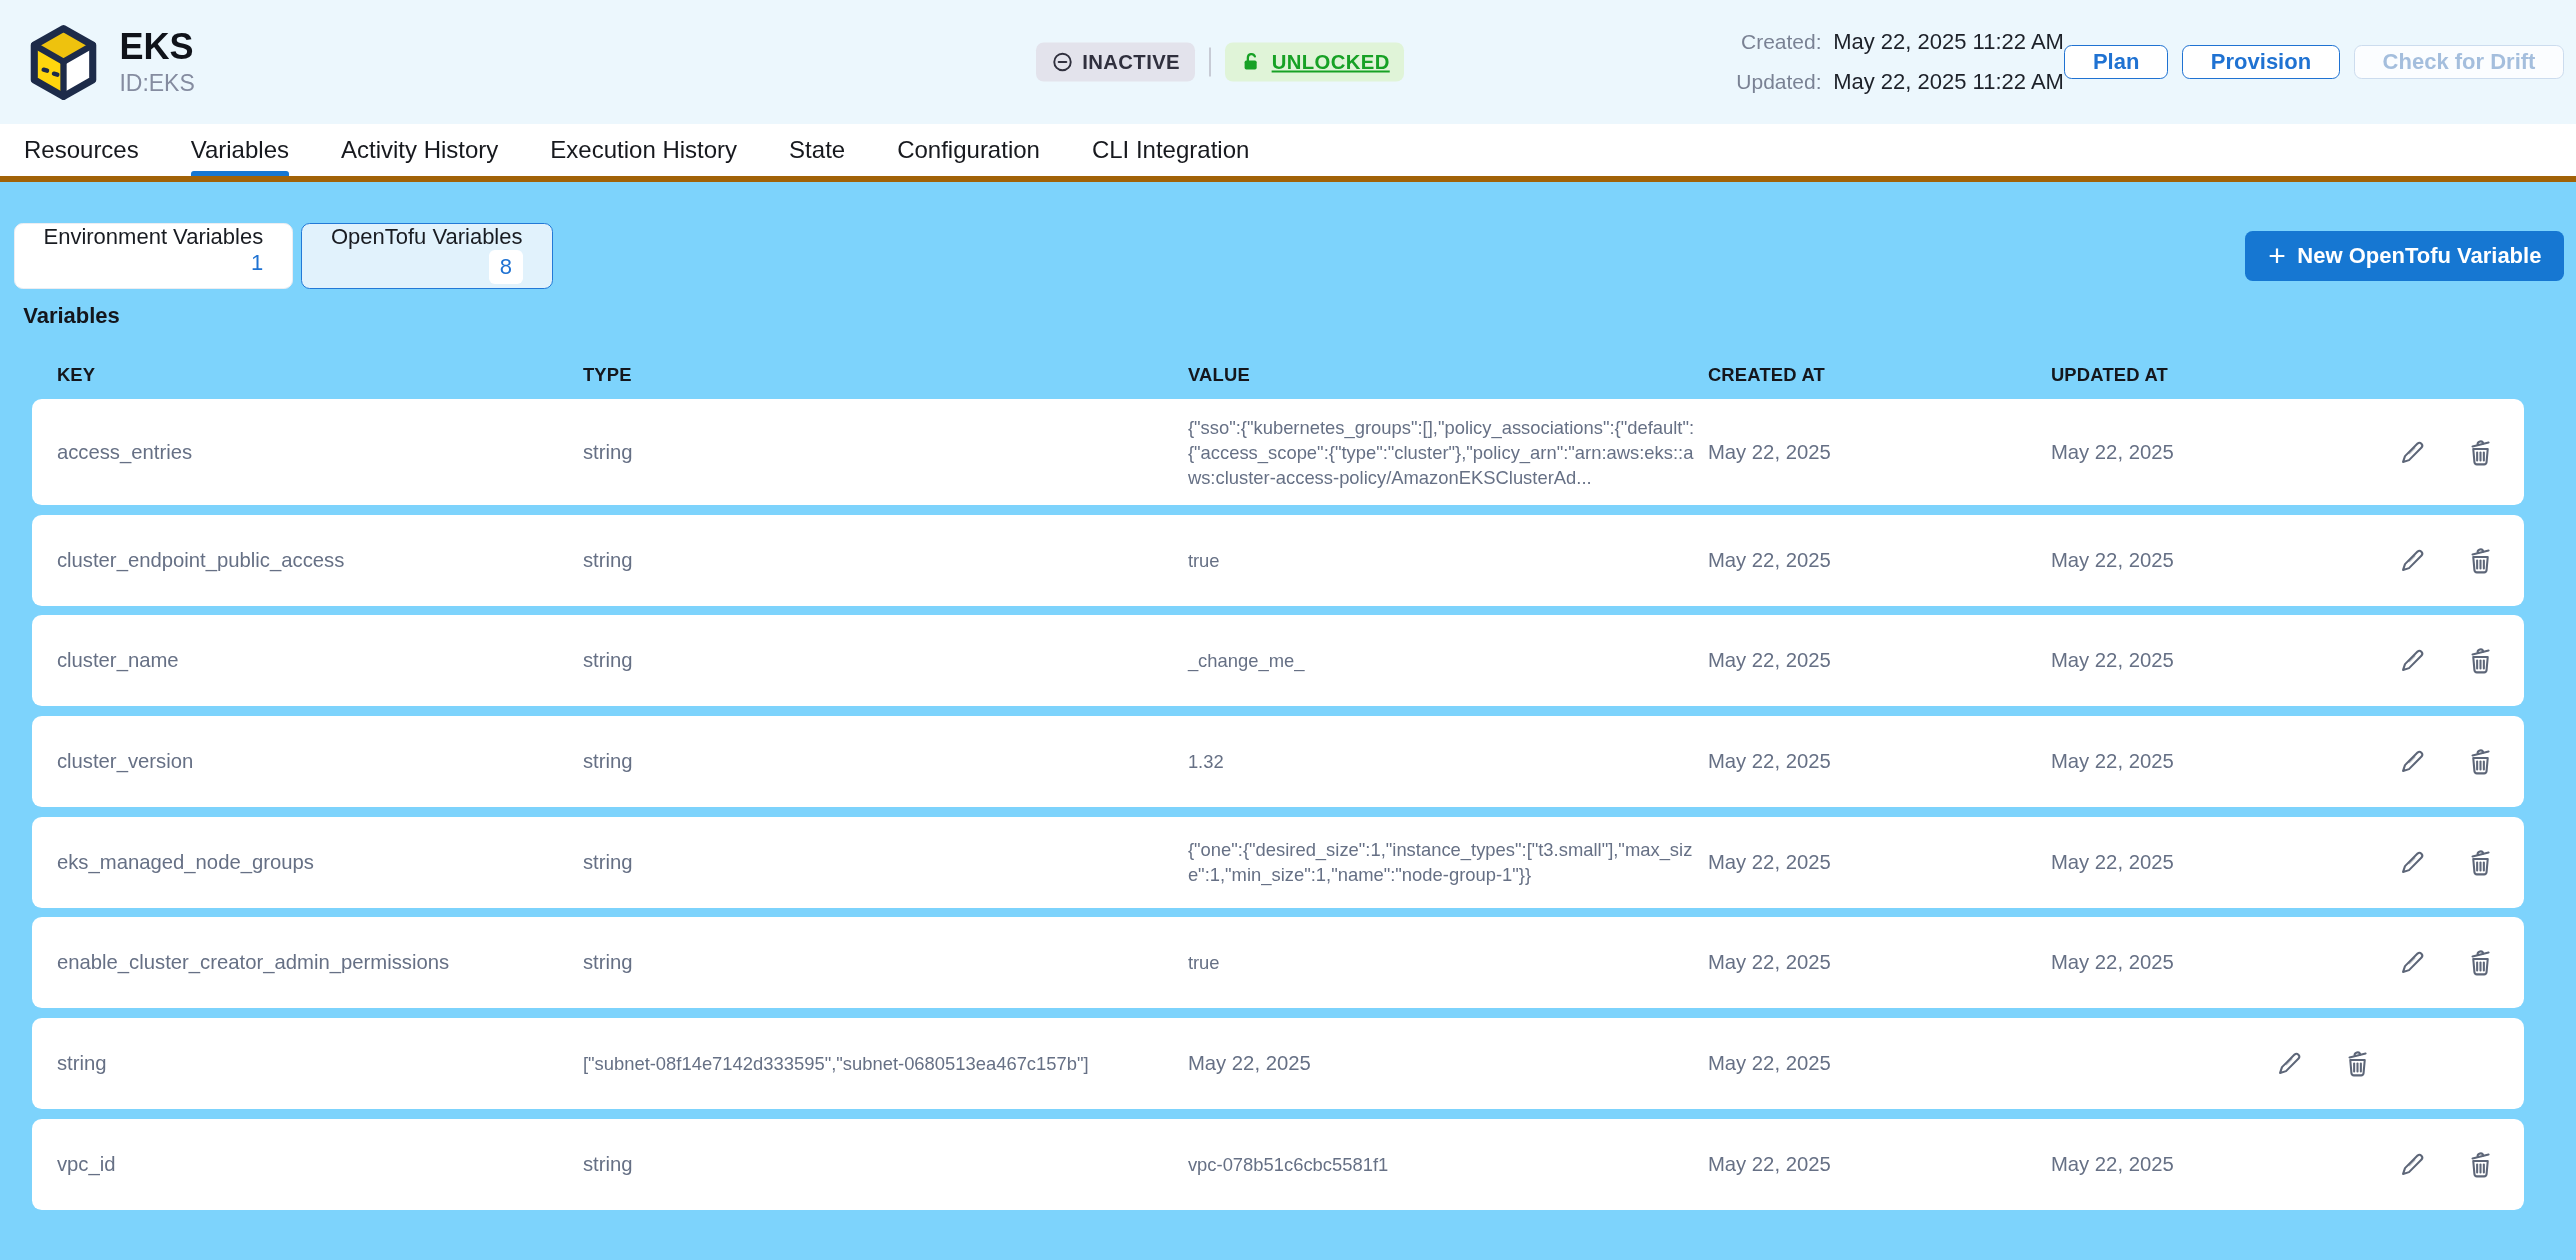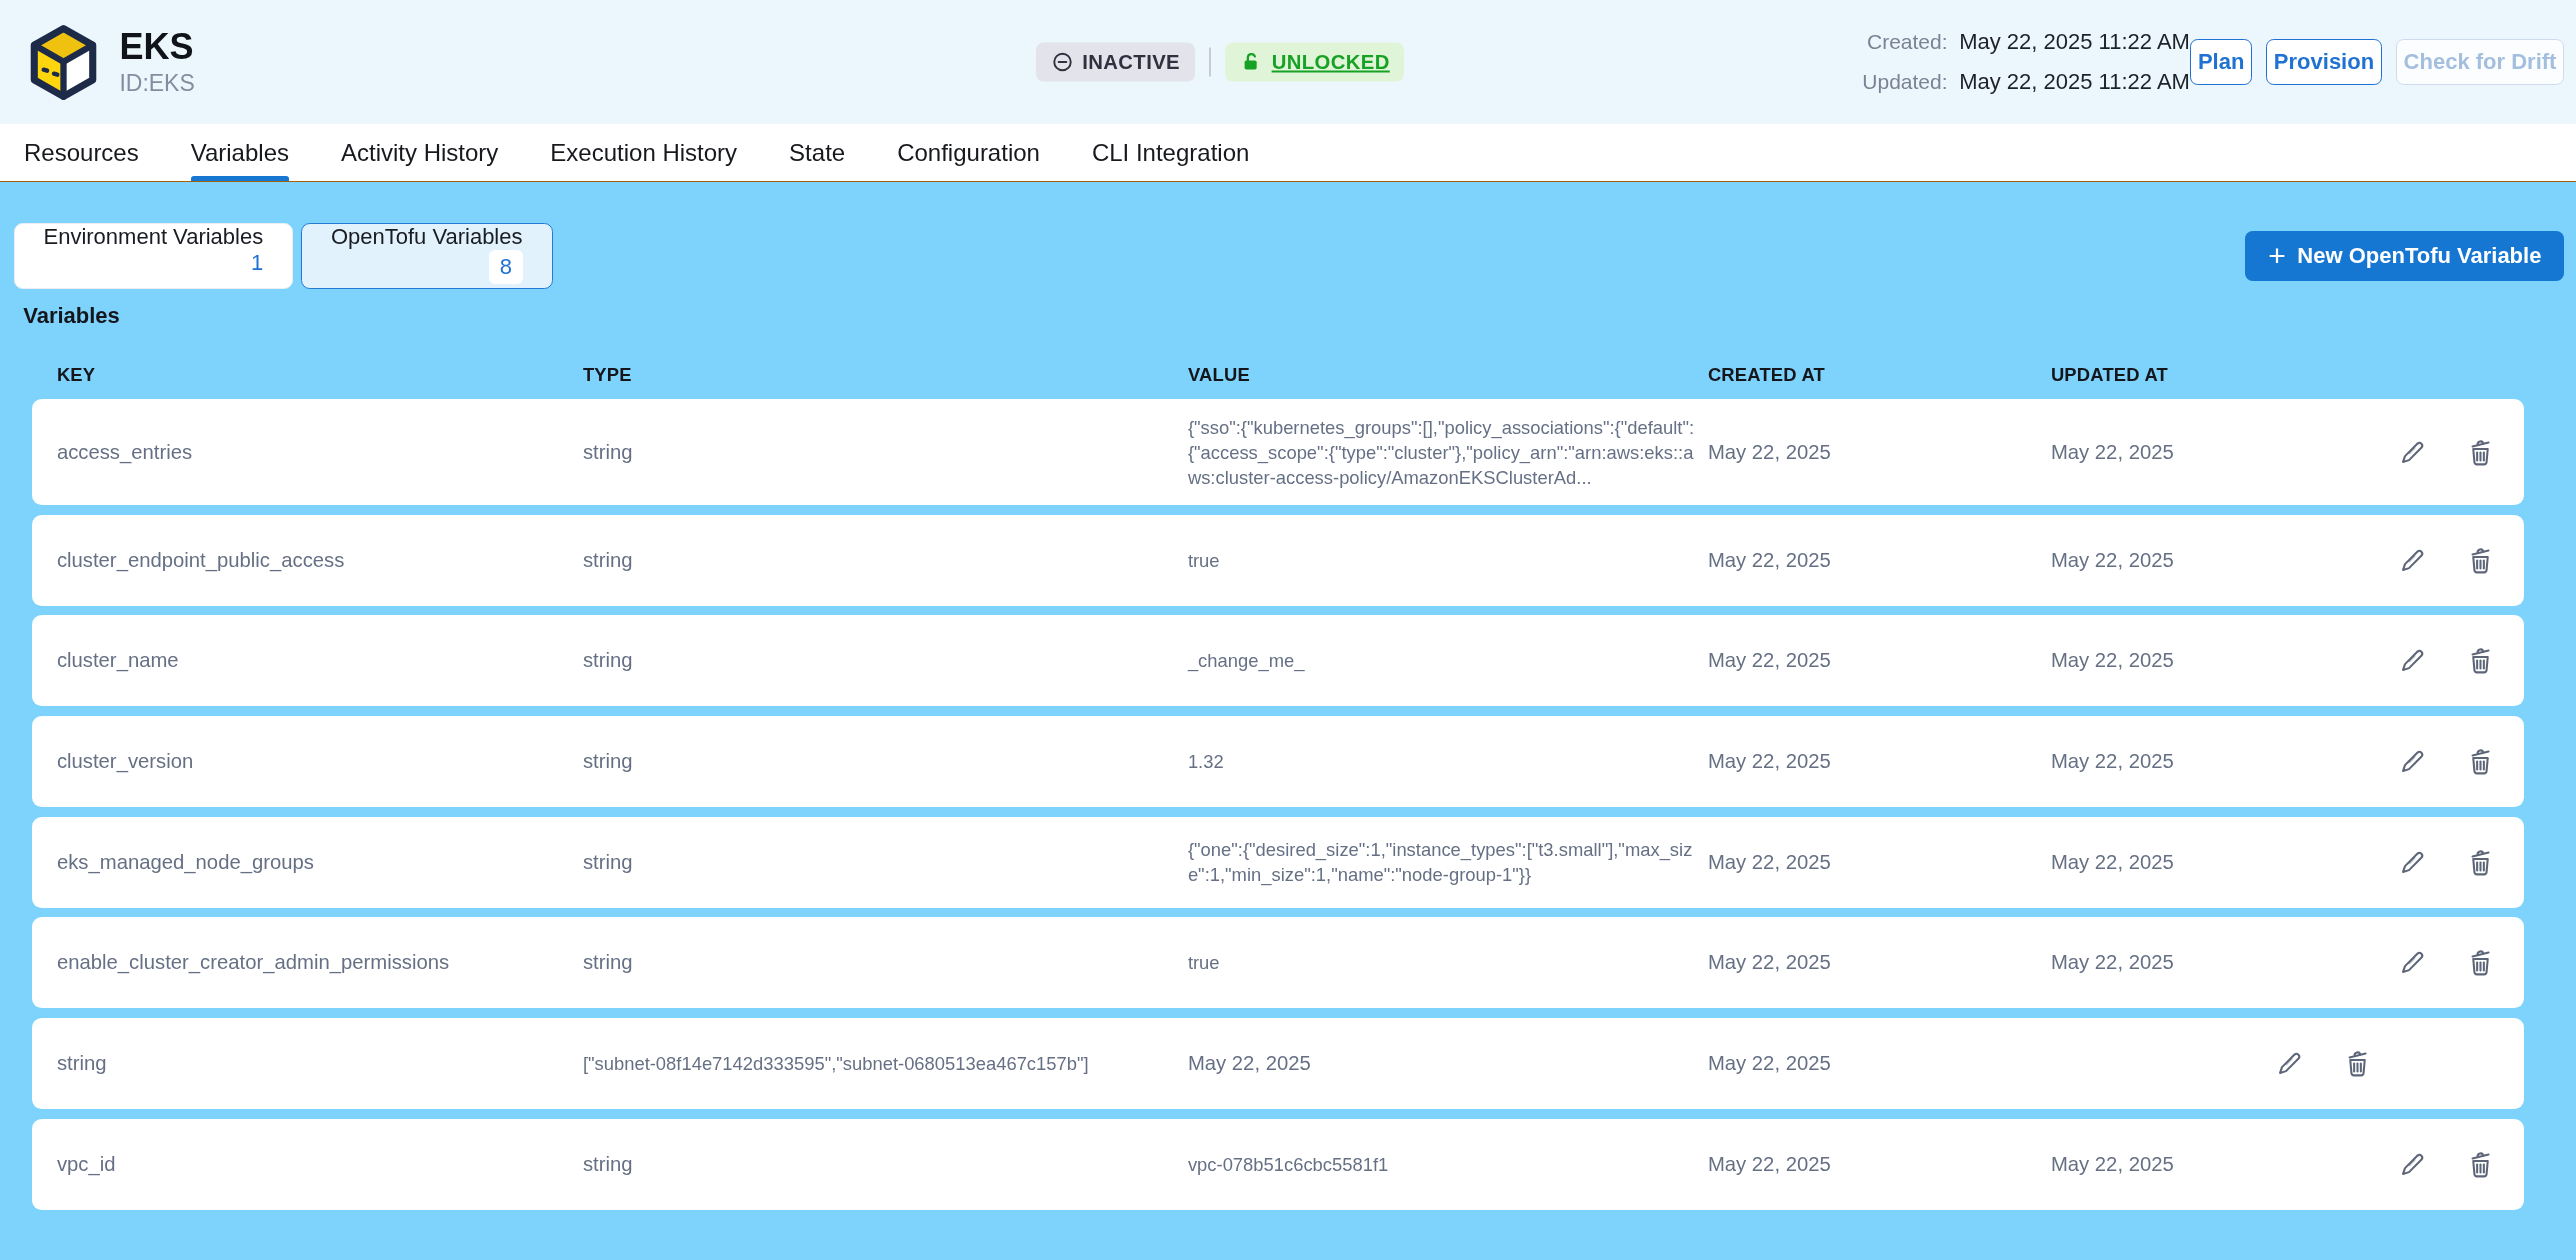--- a/index.html
+++ b/index.html
@@ -31,31 +31,31 @@
   .badge svg { width: 23px; height: 23px; }
   .badge-divider { width: 1.9px; height: 29px; background: #c7cbd5; margin: 0 14.5px; }
 
   .hright { margin-left: auto; display: flex; align-items: center; }
   .meta { display: flex; flex-direction: column; gap: 13.5px; }
   .meta-row { display: flex; align-items: baseline; }
   .mlabel { width: 104px; text-align: right; font-size: 21px; color: #7a8294; margin-right: 11.6px; }
   .mvalue { font-size: 22px; color: #1d2129; font-weight: 500; }
   .hbuttons { display: flex; gap: 13.5px; }
   .hbtn {
-    height: 46px; padding: 0 7px; background: #ffffff;
+    height: 34px; padding: 0 28px; background: #ffffff;
     border: 1.9px solid #1f72d2; border-radius: 7.7px;
     color: #1f72d2; font-size: 22px; font-weight: 700;
     font-family: "Liberation Sans", sans-serif; cursor: pointer;
   }
   .hbtn.disabled { border-color: #ccdcee; color: #a4bedd; background: #fbfdff; cursor: default; }
 
   
   nav.tabbar {
     height: 58px; background: #ffffff; display: flex; align-items: stretch;
-    padding: 0 24px; gap: 52px; border-bottom: 1px solid #a16207;
+    padding: 0 24px; gap: 52px; border-bottom: 6px solid #a16207;
   }
   .tab { position: relative; display: flex; align-items: center; cursor: pointer; }
   .tab span { font-size: 24px; color: #17191e; }
   .tab.active::after {
     content: ""; position: absolute; left: 0; right: 0; bottom: 0;
     height: 4.8px; background: #1677d2; border-radius: 2.9px 2.9px 0 0;
   }
 
   
   main.content { padding: 41px 11.6px 0 13.5px; }

